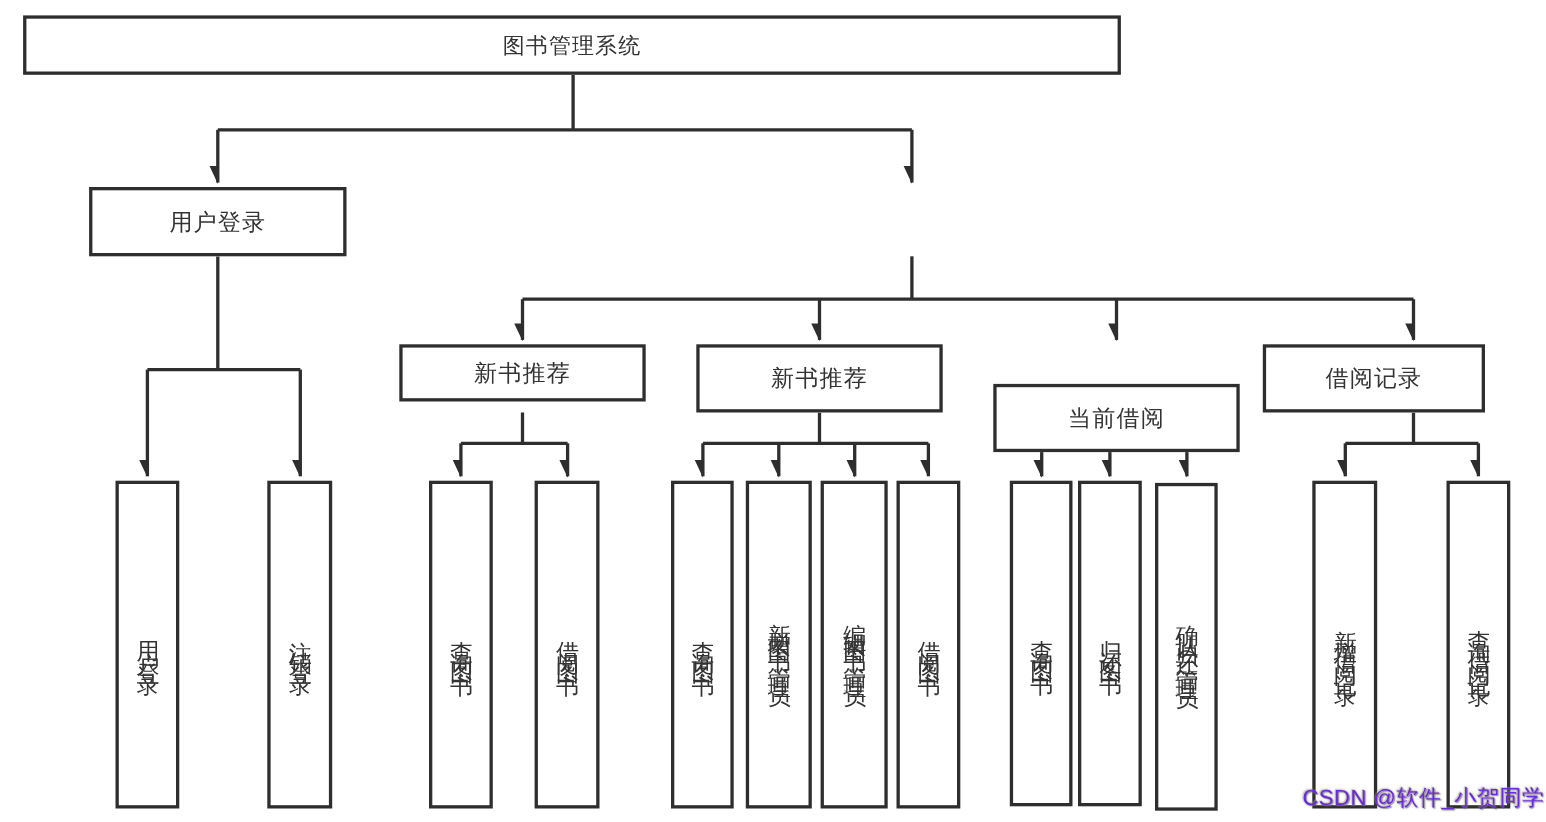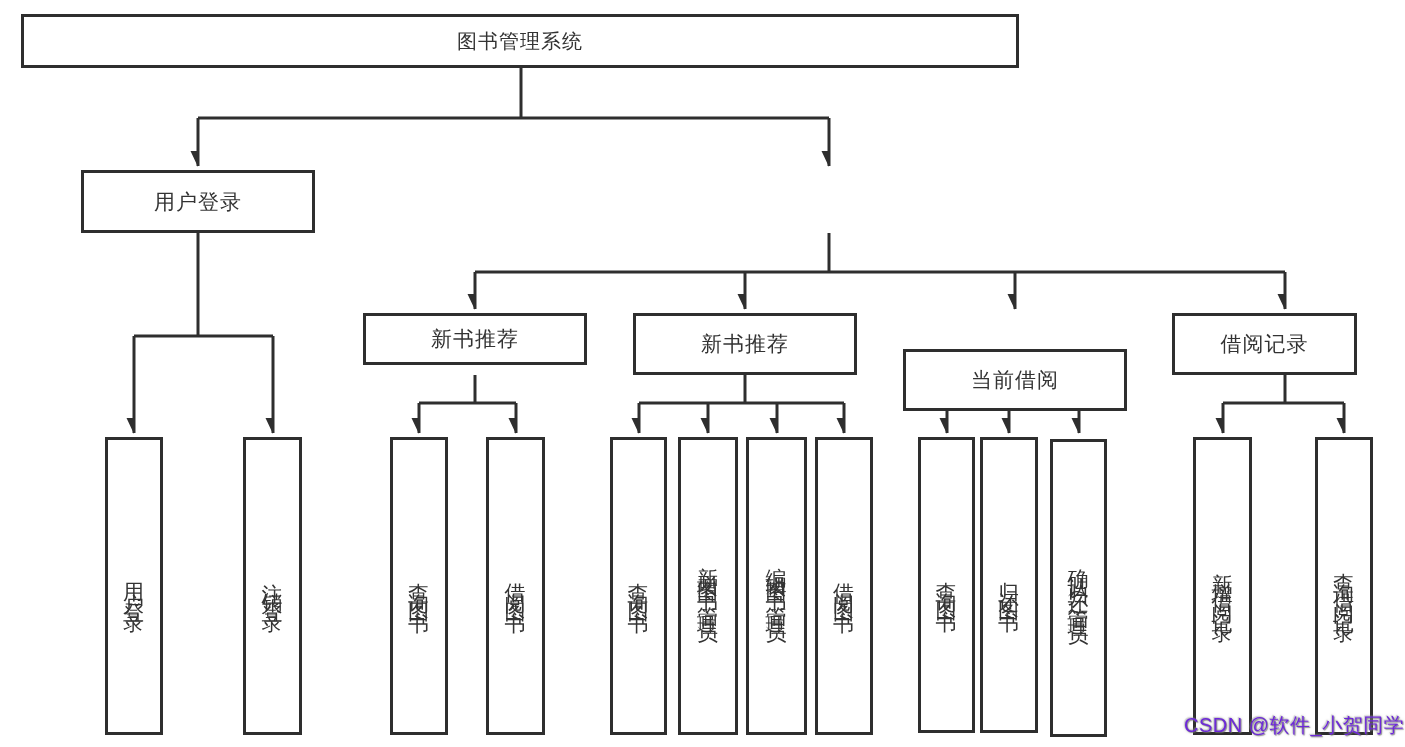--- a/index.html
+++ b/index.html
@@ -103,21 +103,21 @@
     </g>
   </svg>
 
   <div class="hbox" style="left:21px;top:14px;width:998px;height:54px;font-size:20px;">图书管理系统</div>
 
   <div class="hbox" style="left:81px;top:170px;width:234px;height:63px;">用户登录</div>
 
   <div class="hbox" style="left:363px;top:313px;width:224px;height:52px;">新书推荐</div>
   <div class="hbox" style="left:633px;top:313px;width:224px;height:62px;">新书推荐</div>
   <div class="hbox" style="left:903px;top:313px;width:224px;height:62px;margin-top:36px;">当前借阅</div>
-  <div class="hbox" style="left:1172px;top:313px;width:185px;height:62px;">借阅记录</div>
+  <div class="hbox" style="left:1148px;top:313px;width:202px;height:62px;">借阅记录</div>
 
   <div class="vbox" style="left:105px;top:437px;width:58px;height:298px;">
     <span>用户登录</span>
   </div>
   <div class="vbox" style="left:243px;top:437px;width:59px;height:298px;">
     <span>注销登录</span>
   </div>
 
   <div class="vbox" style="left:390px;top:437px;width:58px;height:298px;">
     <span>查询图书</span>

